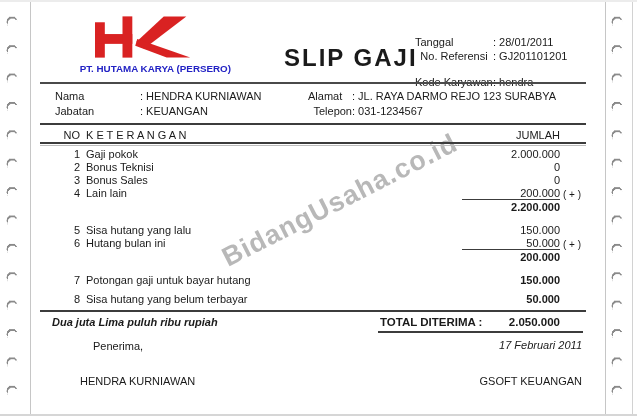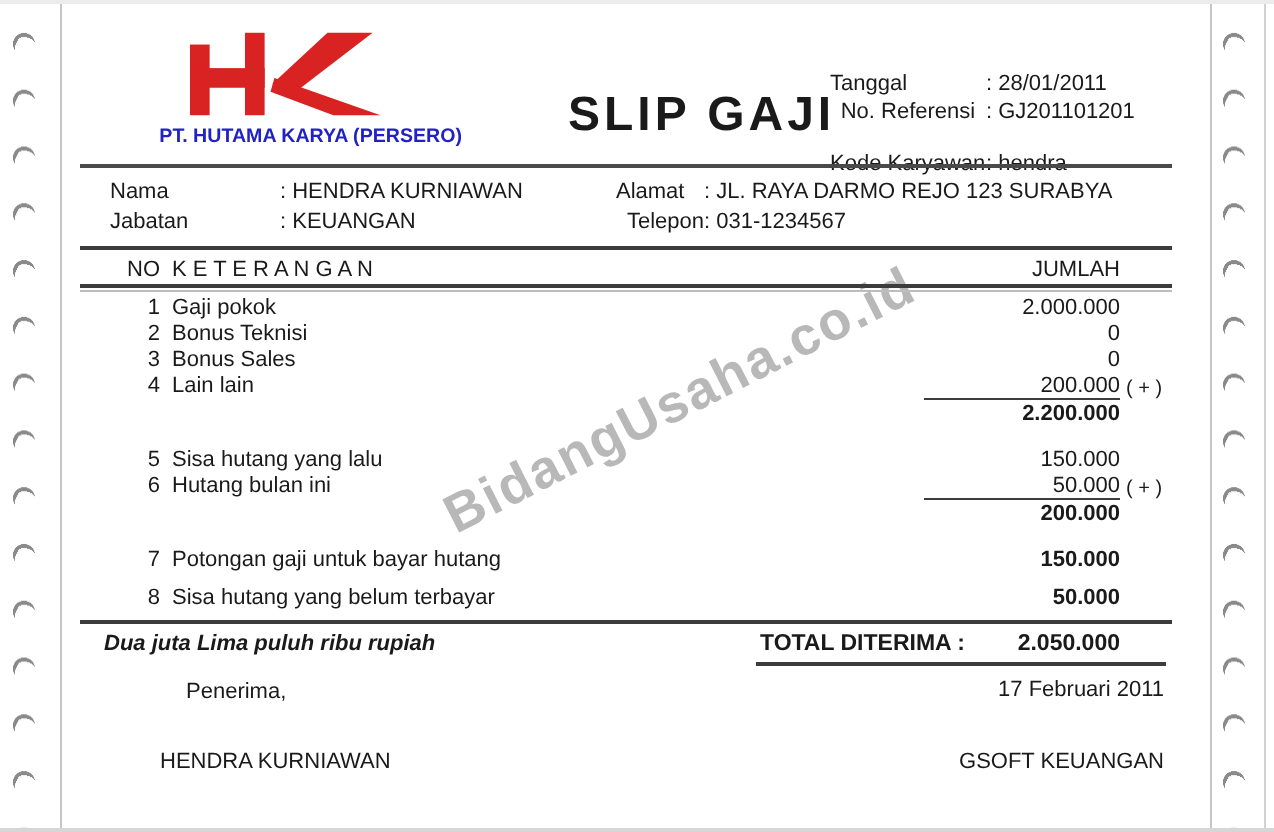--- a/index.html
+++ b/index.html
@@ -165,17 +165,17 @@
       <span class="amt-cell bold">50.000</span>
     </div>
 
     <div class="rule" style="left:40px; top:308px; width:546px; height:1.5px;"></div>
     <span class="abs txt words" style="left:52px; top:314px;">Dua juta Lima puluh ribu  rupiah</span>
     <span class="abs txt bold" style="left:380px; top:314px; font-size:11.5px;">TOTAL DITERIMA :</span>
     <span class="abs txt bold amt-cell" style="top:314px; font-size:11.5px;">2.050.000</span>
     <div class="rule" style="left:378px; top:329px; width:205px; height:1.5px;"></div>
 
     <span class="abs txt" style="left:93px; top:338px;">Penerima,</span>
-    <span class="abs txt" style="left:430px; top:337px; width:152px; text-align:right;">17 Februari 2011</span>
+    <span class="abs txt" style="left:430px; top:337px; width:152px; text-align:right;font-style:italic;">17 Februari 2011</span>
     <span class="abs txt" style="left:48px; top:373px;padding-left:32px;">HENDRA KURNIAWAN</span>
     <span class="abs txt" style="left:430px; top:373px; width:152px; text-align:right;">GSOFT KEUANGAN</span>
   </div>
 </div>
 
 </body></html>

